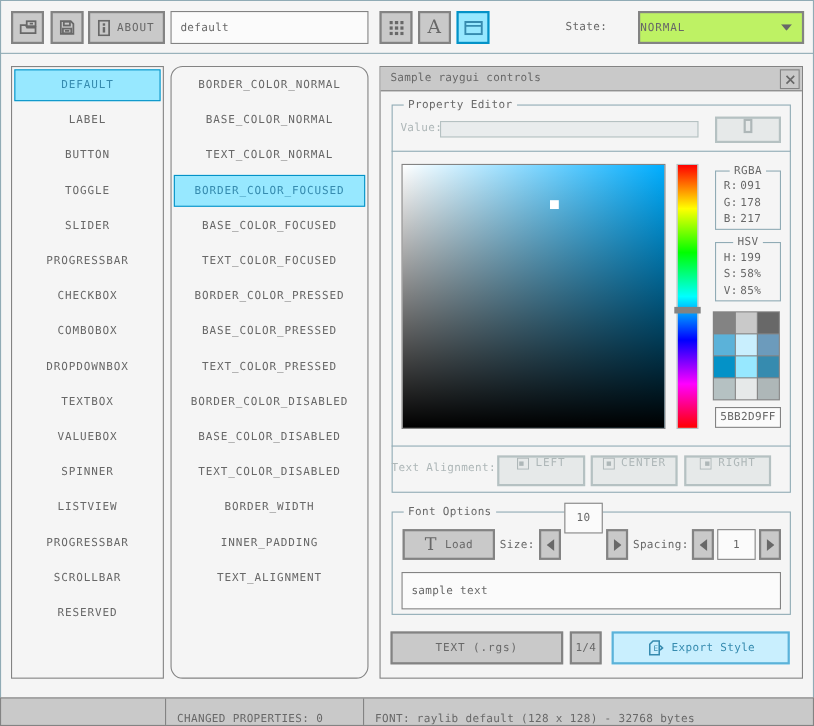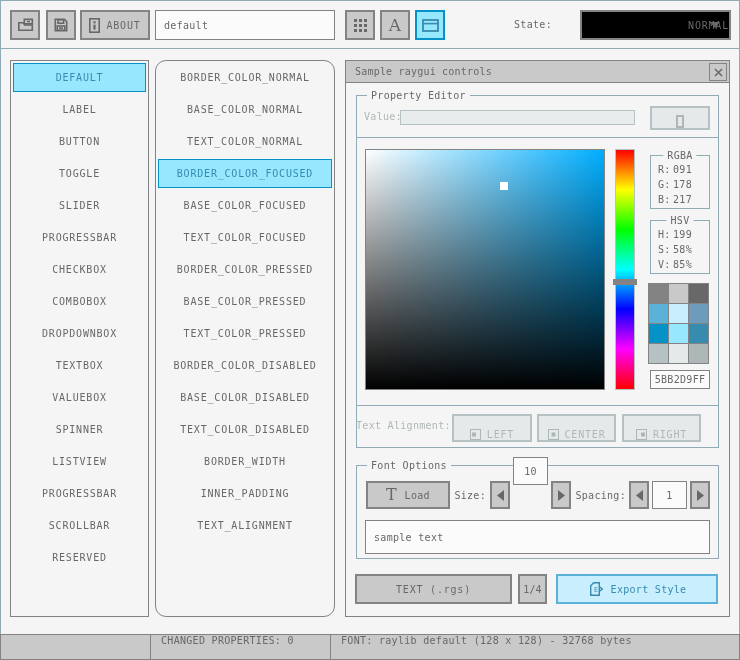--- a/index.html
+++ b/index.html
@@ -17,22 +17,22 @@
     background:#c9c9c9;border:2px solid #838383;color:#686868;cursor:pointer;
   }
   .tb-btn.active{background:#97e8ff;border-color:#0492c7;color:#368baf;}
   .tb-sep{position:absolute;left:0;top:48px;width:740px;height:1px;background:#90abb5;}
   .textbox{
     position:absolute;background:#fbfbfb;border:1px solid #838383;color:#686868;
     display:flex;align-items:center;padding-left:8px;
   }
   .label-r{position:absolute;text-align:right;}
   .dropdown{
-    position:absolute;background:#000000;border:2px solid #838383;color:#686868;
-    display:flex;align-items:center;justify-content:flex-end;cursor:pointer;
+    position:absolute;background:#bef264;border:2px solid #838383;color:#686868;
+    display:flex;align-items:center;justify-content:flex-start;cursor:pointer;
   }
   .dropdown .dd-arrow{position:absolute;right:9px;top:50%;margin-top:-3px;}
   
   .list{
     position:absolute;top:60px;height:557px;border:1px solid #838383;background:#f5f5f5;
     padding-top:2px;
   }
   .list .item{
     height:29px;margin:0 2px 3px 2px;border:1px solid transparent;
     display:flex;align-items:center;justify-content:center;
@@ -58,21 +58,21 @@
     line-height:13px;white-space:nowrap;
   }
   .groupbox.gb-center>.gb-title{left:50%;transform:translateX(-50%);}
   .hline{position:absolute;height:1px;background:#90abb5;}
   .dis-label{color:#aeb7b8;}
   .value-input{
     position:absolute;background:#e9eced;border:1px solid #b5c1c2;
   }
   .dis-btn{
     position:absolute;background:#e6e9e9;border:2px solid #b5c1c2;color:#aeb7b8;
-    display:flex;align-items:flex-end;justify-content:center;gap:6px;letter-spacing:0.8px;
+    display:flex;align-items:flex-start;justify-content:center;gap:6px;letter-spacing:0.8px;
   }
   .zero-glyph{width:8px;height:13px;border:2px solid #aeb7b8;}
   
   .sv-box{position:absolute;border:1px solid #838383;}
   .sv-cursor{position:absolute;width:8px;height:8px;background:#ffffff;}
   .hue-bar{position:absolute;border:1px solid #b5c1c2;
     background:linear-gradient(to bottom,#ff0000 0%,#ffff00 16.6%,#00ff00 33.3%,#00ffff 50%,#0000ff 66.6%,#ff00ff 83.3%,#ff0000 100%);}
   .hue-handle{position:absolute;background:#838383;}
   .mini-row{display:flex;justify-content:space-between;padding:0 17px 0 7px;line-height:15px;}
   .swatch-grid{
@@ -95,21 +95,21 @@
   }
   .spin-val{
     position:absolute;background:#fbfbfb;border:1px solid #838383;color:#686868;
     display:flex;align-items:center;justify-content:center;
   }
   .serifT{font-family:"DejaVu Serif",serif;font-size:16px;line-height:1;color:#686868;}
   .statusbar{
     position:absolute;left:0;top:634px;width:740px;height:26px;background:#c9c9c9;
     border:1px solid #838383;display:flex;
   }
-  .statusbar .sec{height:100%;display:flex;align-items:flex-start;padding-left:10px;border-right:1px solid #838383;}
+  .statusbar .sec{height:100%;display:flex;align-items:flex-end;padding-left:10px;border-right:1px solid #838383;}
 </style>
 </head>
 <body>
 
 <div class="app">
 
   <div class="tb-btn" style="left:10px;top:10px;width:30px;height:30px;">
     <span style="display:flex;">
       <svg width="17" height="16" viewBox="0 0 17 16">
         <g fill="none" stroke="#686868" stroke-width="1.6">

